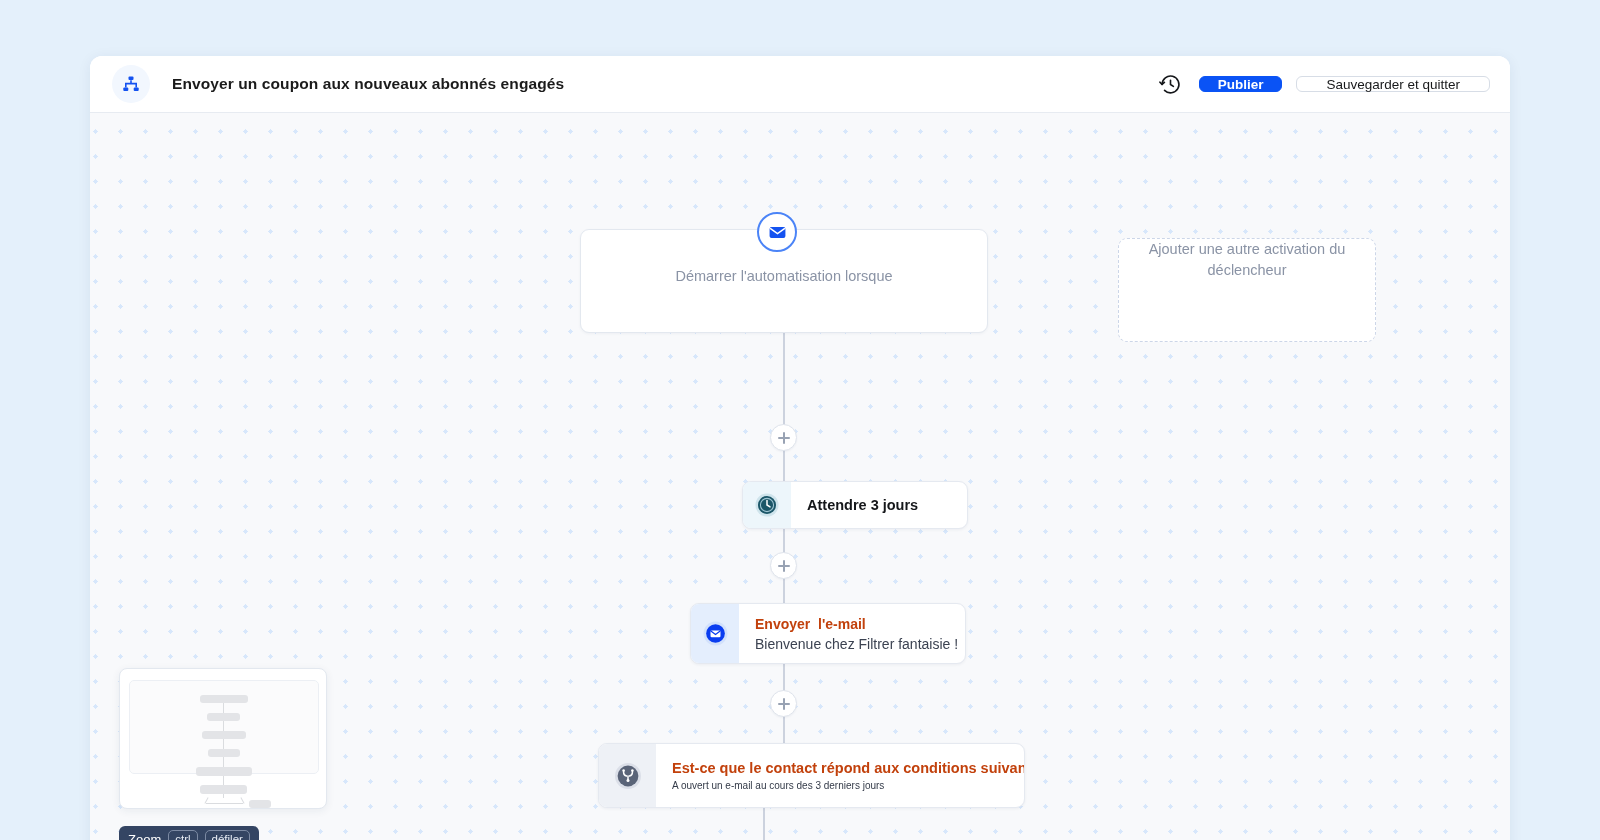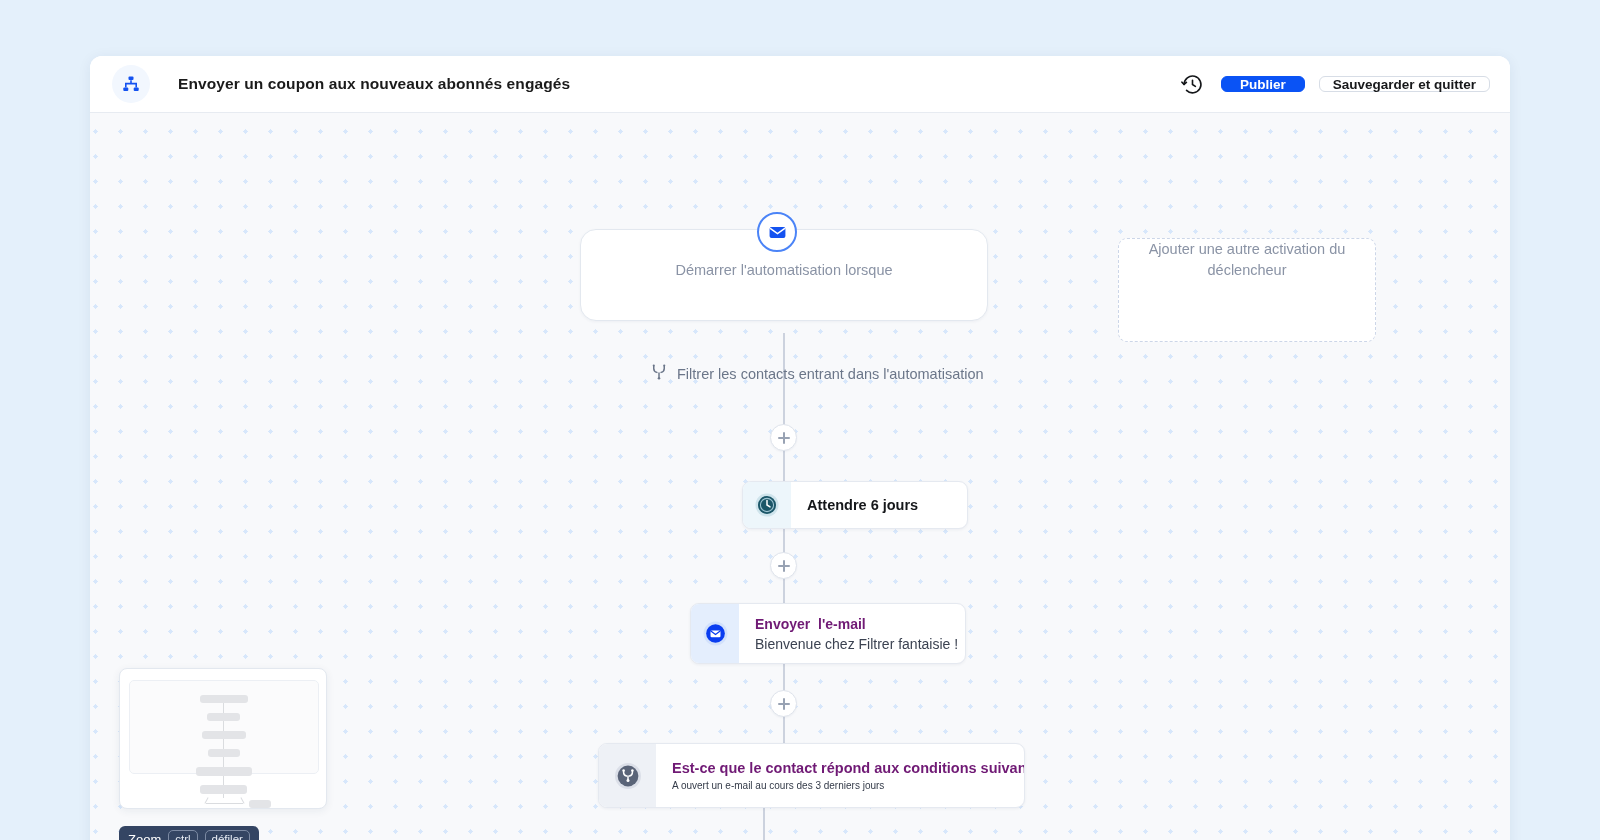--- a/index.html
+++ b/index.html
@@ -30,21 +30,21 @@
     display: flex; align-items: center;
     padding: 0 20px 0 22px;
   }
   #app-icon {
     width: 38px; height: 38px; border-radius: 50%;
     background: #f2f7fe;
     display: flex; align-items: center; justify-content: center;
     flex: 0 0 auto;
   }
   #flow-title {
-    margin-left: 28px;
+    margin-left: 22px;
     font-size: 15.5px; font-weight: bold; color: #1b1b1b;
     letter-spacing: .1px;
     white-space: nowrap;
   }
   #header-right {
     margin-left: auto;
     display: flex; align-items: center; gap: 14px;
   }
   .hist-btn {
     width: 28px; height: 28px;
@@ -57,22 +57,21 @@
     display: flex; align-items: center; justify-content: center;
     cursor: pointer; white-space: nowrap;
     font-family: "Liberation Sans", sans-serif;
   }
   .btn-primary {
     background: #0a53f5; color: #fff; border: 1px solid #0a53f5;
     padding: 0 18px; font-weight: bold;
   }
   .btn-secondary {
     background: #fff; color: #17181a; border: 1px solid #d7dde6;
-    padding: 0 13px;
-    font-weight: bold;
+    padding: 0 29px;
   }
 
   
   #canvas {
     position: absolute; left: 0; top: 57px;
     width: 100%; height: 743px;
     background-color: #f8f9fb;
     background-image: radial-gradient(circle, #d7e7fb 2.1px, transparent 2.2px);
     background-size: 25px 25px;
     background-position: 18px 6px;
@@ -93,24 +92,24 @@
   }
   .plus-btn::before, .plus-btn::after {
     content:""; position:absolute; background:#98a2b3; border-radius:1px;
   }
   .plus-btn::before { width: 12px; height: 2px; }
   .plus-btn::after  { width: 2px;  height: 12px; }
 
   
   #trigger-card {
     position: absolute; left: 490px; top: 116px;
-    width: 408px; height: 92px;
+    width: 408px; height: 104px;
     background: #fff;
     border: 1px solid #e3e8ef;
-    border-radius: 16px;
+    border-radius: 9px;
     display: flex; flex-direction: column;
     align-items: center; justify-content: center;
     box-shadow: 0 1px 3px rgba(30,50,90,.05);
     cursor: pointer;
   }
   #trigger-sub { font-size: 14.5px; color: #8a93a5; margin-bottom: 10px; }
   #trigger-main { font-size: 14.5px; font-weight: bold; color: #1b1b1b; }
   #trigger-badge {
     position: absolute; left: 667px; top: 99px;
     width: 40px; height: 40px; border-radius: 50%;
@@ -154,21 +153,21 @@
     cursor: pointer;
   }
   .node-icon {
     width: 48px; flex: 0 0 48px;
     display: flex; align-items: center; justify-content: center;
   }
   .node-body {
     display: flex; flex-direction: column; justify-content: center;
     padding: 0 18px 0 16px;
   }
-  .node-title { font-size: 14px; font-weight: bold; color: #701a75; white-space: pre; }
+  .node-title { font-size: 14px; font-weight: bold; color: #c2410c; white-space: pre; }
   .node-sub   { font-size: 14px; color: #3b4251; margin-top: 4px; white-space: pre; }
 
   #node-wait { left: 652px; top: 368px; width: 226px; height: 48px; }
   #node-wait .node-icon { background: #edf6fb; }
   #node-wait .node-title { font-size: 14.5px; color: #15171a; }
 
   #node-email { left: 600px; top: 490px; width: 276px; height: 61px; }
   #node-email .node-icon { background: #e4eefd; }
 
   #node-cond { left: 508px; top: 630px; width: 427px; height: 65px; }
@@ -264,48 +263,36 @@
       </svg>
     </div>
     <div id="trigger-card">
       <div id="trigger-sub">Démarrer l'automatisation lorsque</div>
     </div>
 
     <div id="add-trigger">
       <span>Ajouter une autre activation du déclencheur</span>
     </div>
 
-    <div id="filter-row">
-      <span>
-        <svg width="18" height="18" viewBox="0 0 24 24" fill="none" stroke="#6b7689" stroke-width="2" stroke-linecap="round">
-          <path d="M5 4v3.2c0 3 1.6 4.6 4.2 5.3M19 4v3.2c0 3-1.6 4.6-4.2 5.3"></path>
-          <path d="M12 13.2v5.6"></path>
-          <circle cx="5" cy="3.3" r="1.4" fill="#6b7689" stroke="none"></circle>
-          <circle cx="19" cy="3.3" r="1.4" fill="#6b7689" stroke="none"></circle>
-          <circle cx="12" cy="20.2" r="1.7" fill="#6b7689" stroke="none"></circle>
-        </svg>
-      </span>
-      <span class="flabel">Filtrer les contacts entrant dans l'automatisation</span>
-    </div>
 
     <div class="plus-btn" style="left:680px; top:311px;"></div>
     <div class="plus-btn" style="left:680px; top:439px;"></div>
     <div class="plus-btn" style="left:680px; top:577px;"></div>
 
     <div class="node" id="node-wait">
       <div class="node-icon">
         <svg width="26" height="26" viewBox="0 0 26 26">
           <circle cx="13" cy="13" r="11.5" fill="#cfe4ec"></circle>
           <circle cx="13" cy="13" r="9" fill="#1b5668"></circle>
           <circle cx="13" cy="13" r="6.6" fill="none" stroke="#9dc4d2" stroke-width="1.1"></circle>
           <path d="M13 8.6V13l3 1.9" stroke="#fff" stroke-width="1.5" fill="none" stroke-linecap="round"></path>
         </svg>
       </div>
       <div class="node-body">
-        <div class="node-title">Attendre 6 jours</div>
+        <div class="node-title">Attendre 3 jours</div>
       </div>
     </div>
 
     <div class="node" id="node-email">
       <div class="node-icon">
         <svg width="27" height="27" viewBox="0 0 26 26">
           <circle cx="13" cy="13" r="11.5" fill="#d2e1fb"></circle>
           <circle cx="13" cy="13" r="9" fill="#0a3df0"></circle>
           <rect x="8.2" y="10" width="9.6" height="6.6" rx="1.2" fill="#fff"></rect>
           <path d="M8.8 10.8 13 13.9l4.2-3.1" stroke="#0a3df0" stroke-width="1.2" fill="none" stroke-linecap="round"></path>

